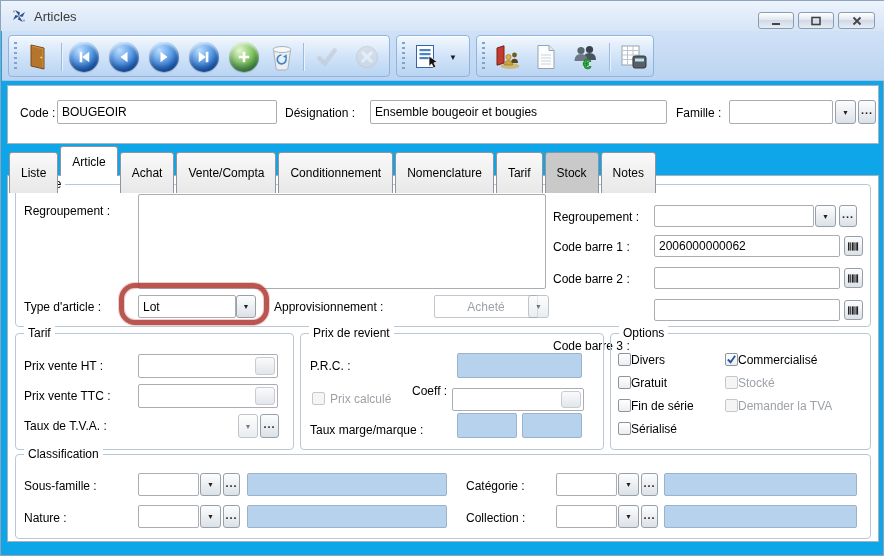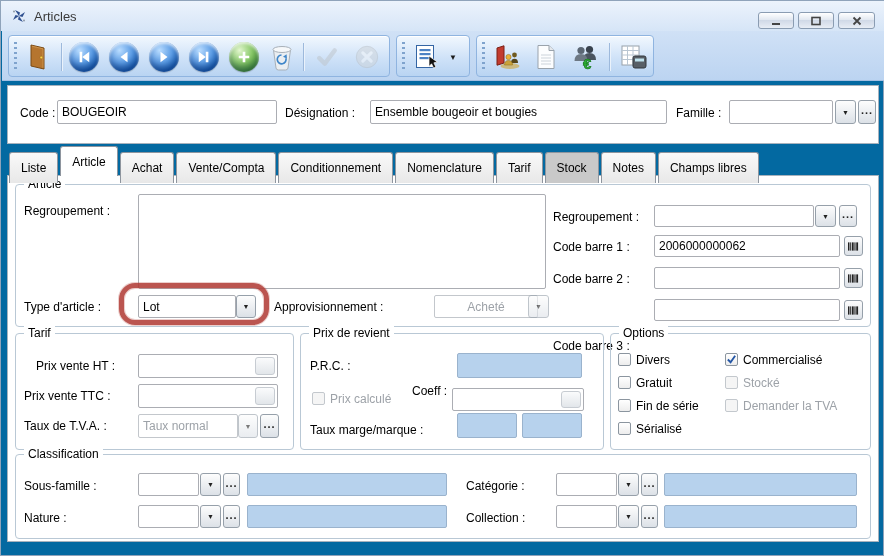--- a/index.html
+++ b/index.html
@@ -1,20 +1,20 @@
 <!DOCTYPE html>
 <html><head>
 <meta charset="utf-8">
 <style>
   * { box-sizing: border-box; margin:0; padding:0; }
   html,body { width:884px; height:556px; overflow:hidden; }
   body { font-family:"Liberation Sans", sans-serif; font-size:12px; color:#000; }
 
   .window { position:absolute; inset:0; width:884px; height:556px;
-            background:#0369a1; border:1px solid #8fa3ba; }
+            background:#0ea5e9; border:1px solid #8fa3ba; }
 
   
   .titlebar { position:absolute; left:0; top:0; width:884px; height:30px;
               background:linear-gradient(#ecf3fc,#d6e5f7); }
   .app-icon { position:absolute; left:10px; top:7px; width:16px; height:16px; }
   .title-text { position:absolute; left:33px; top:8px; font-size:13px; color:#3a3a3a; }
   .winbtn { position:absolute; top:11px; height:17px; border:1px solid #8a9cb2; border-radius:3px;
             background:linear-gradient(#ffffff,#e2e8f1 45%,#cfd8e6 46%,#e8edf5);
             display:flex; align-items:center; justify-content:center; cursor:default; }
   .winbtn svg { display:block; }
@@ -53,37 +53,37 @@
           color:#222; cursor:pointer; }
   .sbtn.arrow { font-size:7px; }
   .sbtn.dots { font-weight:bold; font-size:11px; letter-spacing:1px; padding-bottom:4px; }
   .sbtn.dim { opacity:.6; }
   .inner-btn { position:absolute; right:2px; top:2px; bottom:2px; width:20px;
                background:linear-gradient(#fafbfc,#e2e6ea); border:1px solid #c7ccd2; border-radius:3px; }
 
   
   .tab-strip { position:absolute; left:6px; top:145px; width:872px; height:30px;
                display:flex; align-items:flex-start; padding-left:2px; z-index:2; }
-  .tab { margin-top:6px; height:31px; padding:0 11px; margin-right:2px;
+  .tab { margin-top:6px; height:41px; padding:0 11px; margin-right:2px;
          background:linear-gradient(#f9f9f9,#e8e8e8); border:1px solid #8e959e; border-bottom:none;
          border-radius:3px 3px 0 0; display:flex; align-items:center; cursor:pointer; }
   .tab.active { margin-top:0; height:30px; background:#fff; z-index:3; position:relative; }
   .tab.highlight { background:#c9c9c9; }
 
   
   .content-panel { position:absolute; left:6px; top:174px; width:872px; height:367px;
                    background:#fff; border:1px solid #a7b2bd; z-index:1; }
   .groupbox { position:absolute; border:1px solid #b9c8d5; border-radius:4px; }
   .legend { position:absolute; top:-8px; left:8px; background:#fff; padding:0 4px; }
   .textarea { position:absolute; background:#fff; border:1px solid #abadb3; border-radius:2px;
               resize:none; font-family:"Liberation Sans",sans-serif; }
   .bluefield { position:absolute; background:#b7d2ed; border:1px solid #9ab3cd; border-radius:2px; }
   .combo-text { flex:1; overflow:hidden; white-space:nowrap; }
 
-  .cbrow { display:flex; align-items:center; height:15px; gap:5px; }
+  .cbrow { display:flex; align-items:center; height:15px; }
   .cb { width:13px; height:13px; border:1px solid #8b959f; border-radius:2px;
         background:linear-gradient(#fff,#ededed); display:flex; align-items:center; justify-content:center; }
   .cb.disabled { border-color:#c3c8cd; background:#f5f5f5; }
   .cblab.disabled { color:#9da2a8; }
   .cb svg { display:block; }
 
   .annotation { position:absolute; border:5px solid rgba(178,62,56,.88); border-radius:16px;
                 z-index:10; pointer-events:none; box-shadow:0 0 0 1px rgba(178,62,56,.25), inset 0 0 0 1px rgba(178,62,56,.25); }
 </style>
 </head>
@@ -269,21 +269,20 @@
   <div class="tab-strip">
       <div class="tab">Liste</div>
       <div class="tab active">Article</div>
       <div class="tab">Achat</div>
       <div class="tab">Vente/Compta</div>
       <div class="tab">Conditionnement</div>
       <div class="tab">Nomenclature</div>
       <div class="tab">Tarif</div>
       <div class="tab highlight">Stock</div>
       <div class="tab">Notes</div>
-      <div class="tab">Champs libres</div>
     </div>
 
   <div class="content-panel">
 
     <div class="groupbox" style="left:7px;top:8px;width:856px;height:143px;">
       <span class="legend">Article</span>
     </div>
     <span class="lbl" style="left:16px;top:28px;">Regroupement :</span>
     <textarea class="textarea" style="left: 130px; top: 18px; width: 408px; height: 95px;"></textarea>
 
@@ -349,34 +348,31 @@
             <rect x="5.2" y="1.5" width="2" height="9"></rect>
             <rect x="8" y="1.5" width="1.2" height="9"></rect>
             <rect x="10" y="1.5" width="2" height="9"></rect>
           </g>
         </svg>
     </span>
 
     <div class="groupbox" style="left:7px;top:157px;width:279px;height:117px;">
       <span class="legend">Tarif</span>
     </div>
-    <span class="lbl" style="left:28px;top:183px;text-align:right;">Prix vente HT :</span>
+    <span class="lbl" style="left:16px;top:183px;text-align:right;">Prix vente HT :</span>
     <div class="inp" style="left:130px;top:178px;width:140px;height:24px;">
       <span class="combo-text"></span>
       <span class="inner-btn"></span>
     </div>
     <span class="lbl" style="left:16px;top:213px;">Prix vente TTC :</span>
     <div class="inp" style="left:130px;top:208px;width:140px;height:24px;">
       <span class="combo-text"></span>
       <span class="inner-btn"></span>
     </div>
     <span class="lbl" style="left:16px;top:243px;">Taux de T.V.A. :</span>
-    <div class="inp gray-text" style="left:130px;top:238px;width:100px;height:24px;border-color:#c3c7cc;">
-      <span class="combo-text">Taux normal</span>
-    </div>
     <span class="sbtn arrow dim" style="left:230px;top:238px;width:20px;height:24px;">
         <span>▼</span>
       </span>
     <span class="sbtn dots" style="left:252px;top:238px;width:19px;height:24px;">...</span>
 
     <div class="groupbox" style="left:292px;top:157px;width:304px;height:117px;">
       <span class="legend">Prix de revient</span>
     </div>
     <span class="lbl" style="left:302px;top:183px;">P.R.C. :</span>
     <div class="bluefield" style="left:449px;top:177px;width:125px;height:25px;"></div>

